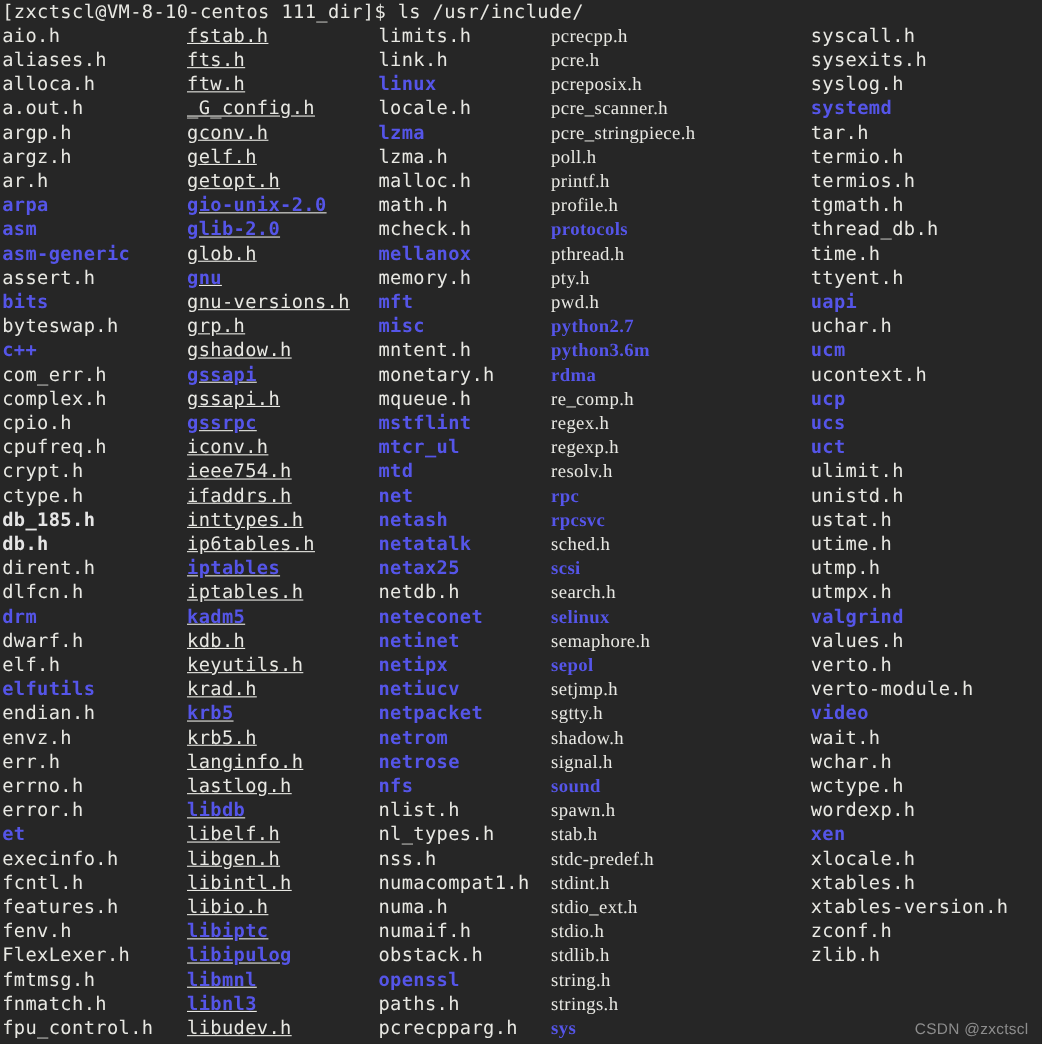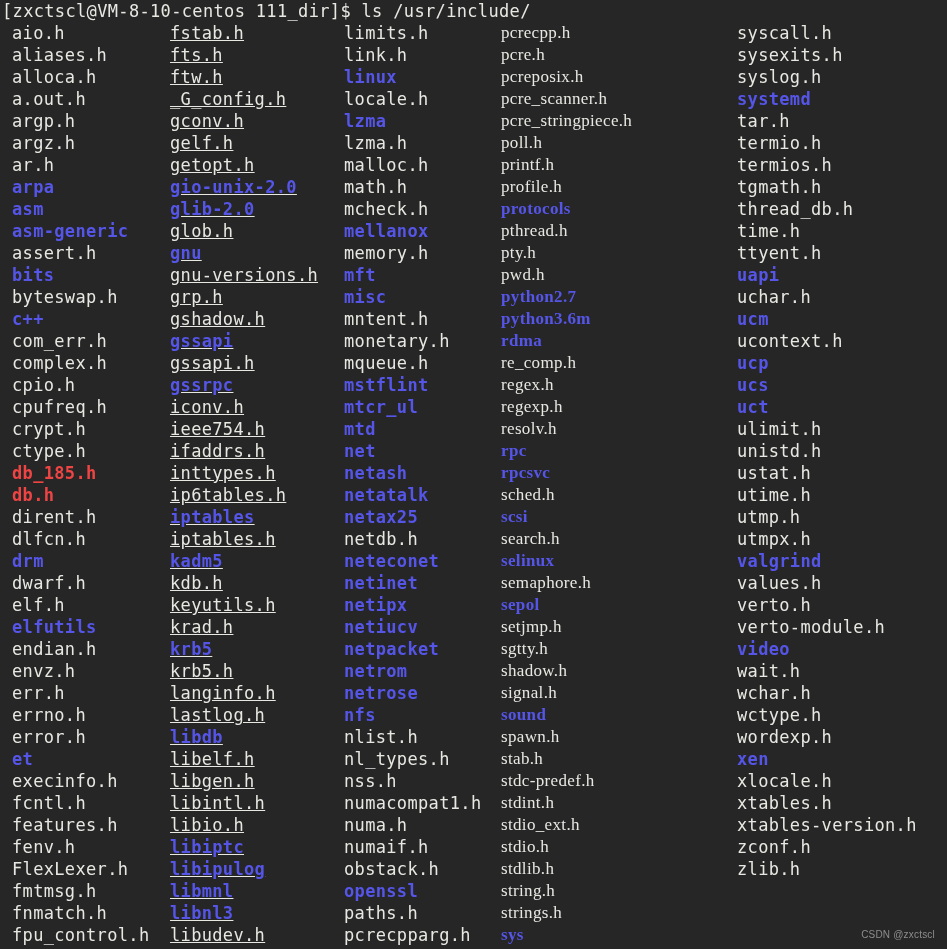--- a/index.html
+++ b/index.html
@@ -41,43 +41,43 @@
     position: absolute;
     left: 0;
     top: 22px;
     width: 947px;
   }
   .lcol {
     position: absolute;
     top: 0;
     white-space: pre;
   }
-  .lcol.c0 { left: 12px; }
+  .lcol.c0 { left: 2px; }
   .lcol.c1 { left: 170px; text-decoration: underline; }
   .lcol.c2 { left: 344px; }
   .lcol.c3 { left: 501px; font-family: Liberation Serif, serif; }
   .lcol.c4 { left: 737px; }
 
   .entry {
     height: 22px;
     line-height: 22px;
     font-size: 17px;
     white-space: pre;
     letter-spacing: 0.02em;
   }
   .entry.file { color: #e8e8e3; font-weight: normal; }
   .entry.dir  { color: #5555e8; font-weight: bold; }
-  .entry.link { color: #ef4444; font-weight: bold; }
+  .entry.link { color: #e5e5e5; font-weight: bold; }
 
   .watermark {
     position: absolute;
     right: 12px;
     bottom: 6px;
     color: #8d8d8d;
-    font-size: 10px;
+    font-size: 14px;
     line-height: 16px;
     font-family: "Liberation Sans", sans-serif;
     letter-spacing: 0.02em;
     white-space: pre;
   }
 </style>
 </head>
 <body>
 
 <div id="terminal">

